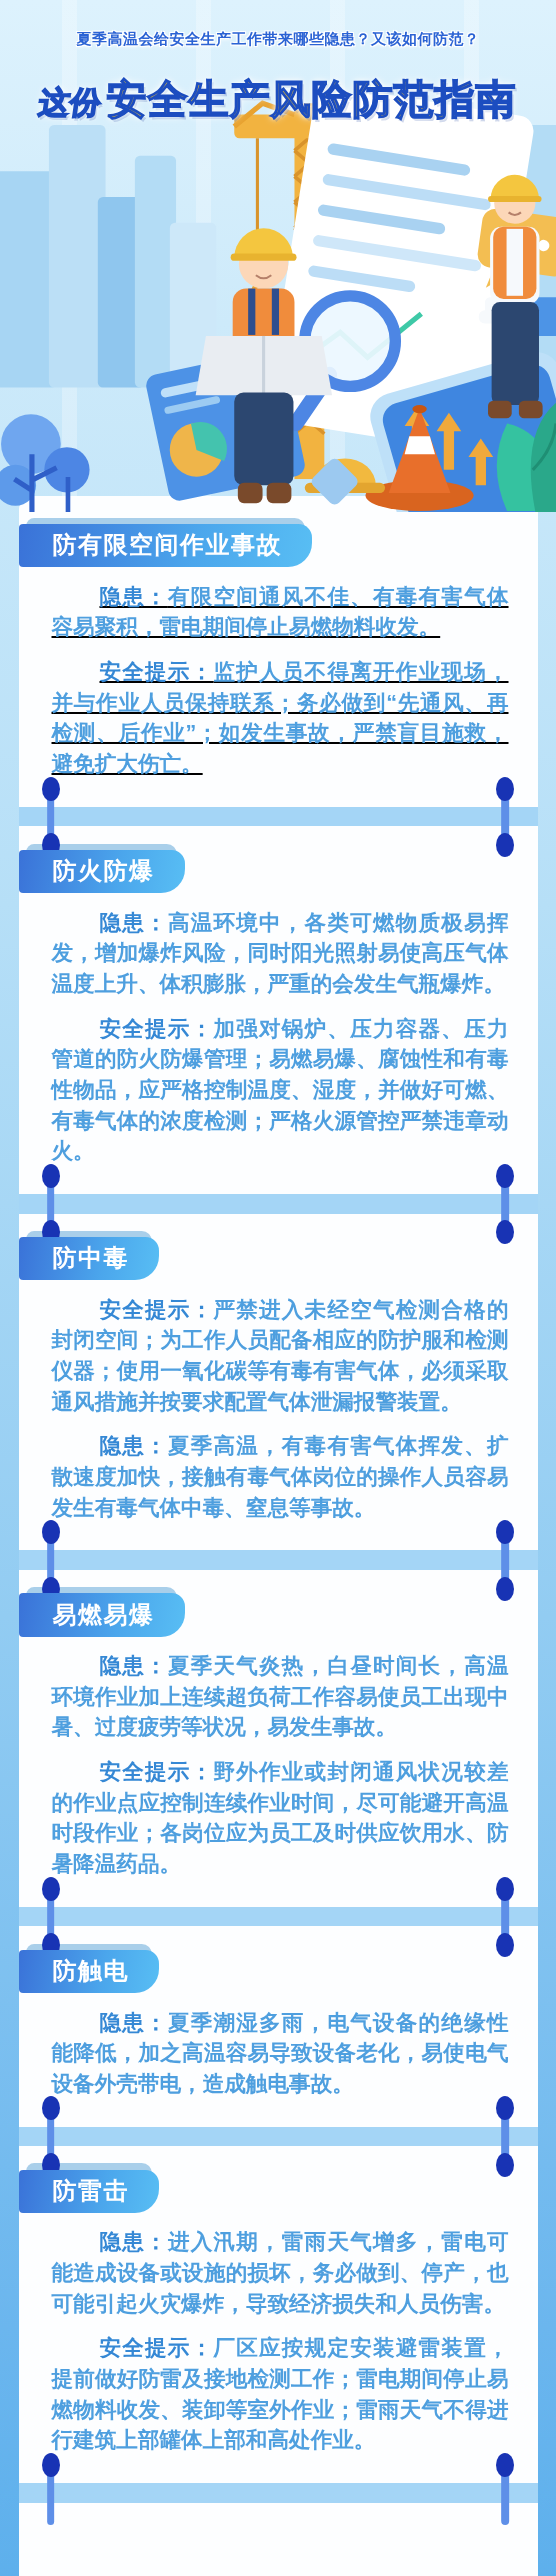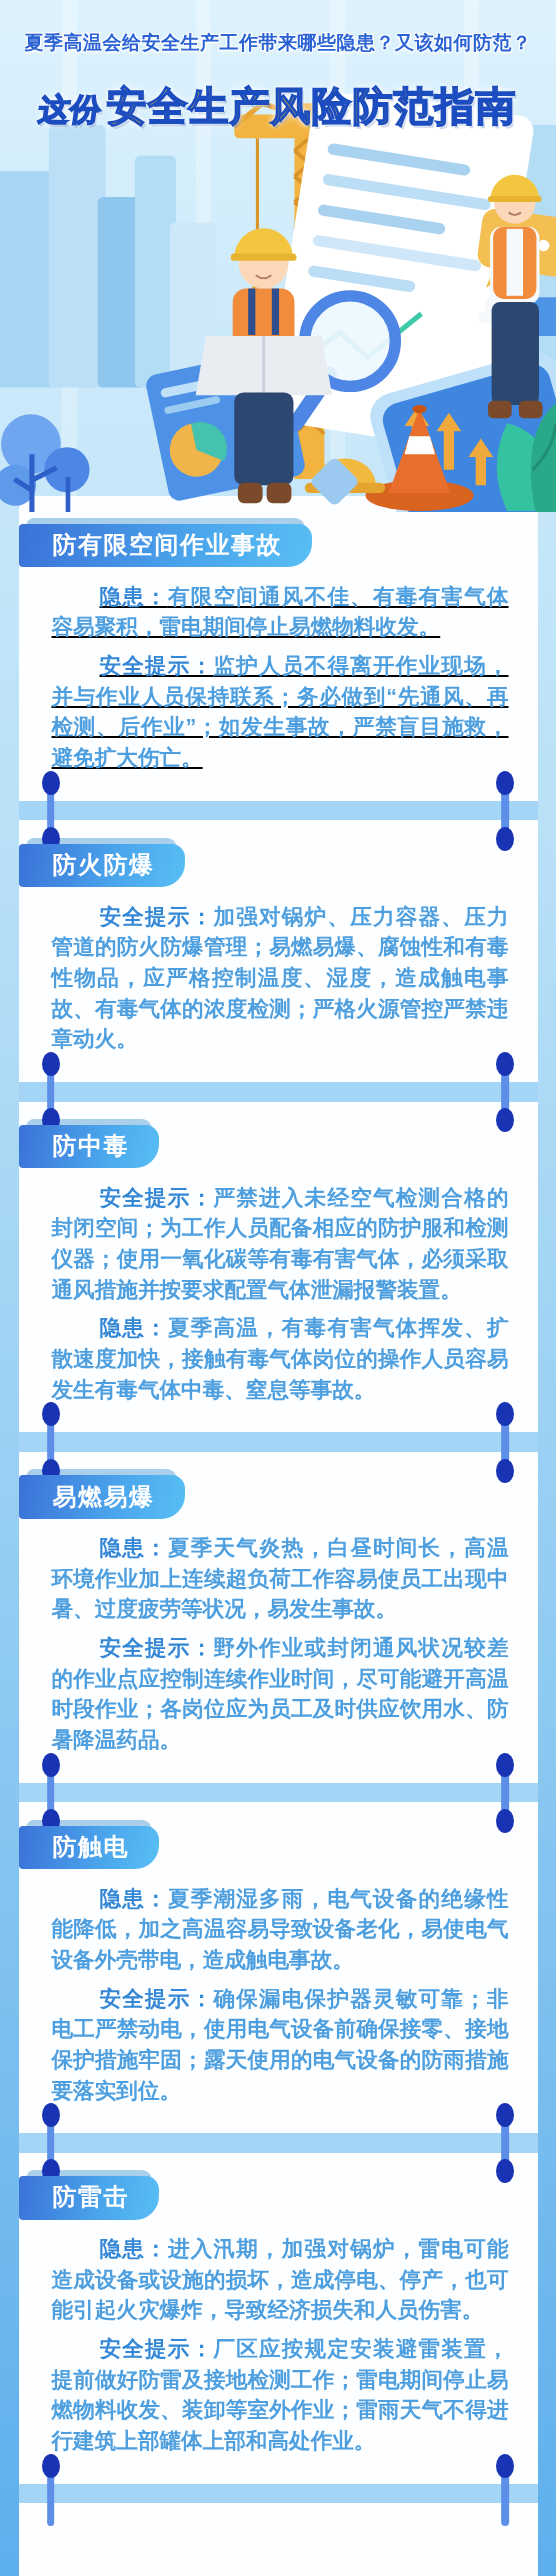--- a/index.html
+++ b/index.html
@@ -4,21 +4,21 @@
 <style>
   html,body{margin:0;padding:0;background:#e8f4fb;}
   *{box-sizing:border-box;font-family:"Liberation Sans","DejaVu Sans",sans-serif;}
   .page{position:relative;width:556px;height:3233px;margin:0 auto;overflow:hidden;
         background:linear-gradient(180deg,#DDF2FD 0%,#CDEAFA 10%,#B6DFF7 28%,#92CCF2 50%,#6BB6EE 72%,#4FA9EA 88%,#47A5E9 100%);}
   
   .page::before{content:"";position:absolute;inset:0 0 auto 0;height:515px;z-index:0;
         background:repeating-linear-gradient(90deg,rgba(255,255,255,0) 0 62px,rgba(255,255,255,.28) 62px 77px,rgba(255,255,255,0) 77px 134px);}
   
   .hdr{position:absolute;top:0;left:0;right:0;z-index:4;text-align:center;}
-  .hdr-line1{margin-top:30px;font-size:19px;font-weight:900;color:#2B63D4;letter-spacing:0.5px;
+  .hdr-line1{margin-top:30px;font-size:15px;font-weight:900;color:#2B63D4;letter-spacing:0.5px;
         text-shadow:1px 1px 0 #fff,-1px 1px 0 #fff,1px -1px 0 #fff,-1px -1px 0 #fff,0 1.5px 3.1px rgba(255,255,255,.8);}
   .hdr-line2{margin-top:23px;display:flex;justify-content:center;align-items:baseline;gap:5.2px;}
   .gold{color:#F9C520;-webkit-text-stroke:1.5px #1C4DC0;
         text-shadow:0 0 5.2px #fff,0 0 8.2px #fff,2.1px 3.1px 0 rgba(23,64,160,.25);}
   .g-pre{font-size:31px;font-weight:900;transform:skewX(-8deg);}
   .g-main{font-size:40px;font-weight:900;letter-spacing:1px;text-align:center;}
   .g-suf{font-size:32px;font-weight:900;}
   
   .illu{position:absolute;top:94px;left:0;width:556px;height:418px;z-index:2;}
   
@@ -28,21 +28,21 @@
   .sec:first-child{padding-top:28px;text-decoration:underline;}
   .pill{position:relative;display:inline-block;max-width:92%;
         padding:5.2px 30px 6.2px 34px;margin-bottom:14.4px;
         background:linear-gradient(100deg,#3A72D8 0%,#4BA6EC 60%,#58BEF4 100%);
         border-radius:4.1px 13.4px 24px 4.1px;}
   .pill::before{content:"";position:absolute;z-index:-1;top:-6.2px;left:7.2px;right:7.2px;height:15.5px;
         background:#A9CFEA;border-radius:8.2px 10.3px 0 0;}
   .pill-text{font-size:24px;font-weight:bold;color:#fff;letter-spacing:1.5px;white-space:nowrap;}
   .body{margin:0 29px 0 33px;font-size:21.6px;line-height:1.42;font-weight:bold;color:#4E9FDF;
         text-align:justify;}
-  .body + .body{margin-top:8px;}
+  .body + .body{margin-top:14px;}
   .label{color:#3588D5;font-weight:bold;padding-left:48px;}
   
   .sep{position:relative;height:67px;}
   .stripe{position:absolute;left:-18.5px;width:556px;top:24px;height:19.6px;
         background:rgba(125,195,242,.7);}
   .pin{position:absolute;top:-6.2px;bottom:-7.2px;width:18.5px;}
   .pin-l{left:23px;} .pin-r{right:23px;}
   .pin::before{content:"";position:absolute;left:50%;transform:translateX(-50%);
         top:8.2px;bottom:8.2px;width:7.7px;background:#5E8FE8;border-radius:4.1px;}
   .dot{position:absolute;left:50%;transform:translateX(-50%);width:18px;height:24px;
@@ -205,21 +205,22 @@
     <span class="pin pin-r">
       <i class="dot dt"></i>
           <i class="dot db"></i>
     </span>
   </div>
 
   <section class="sec">
     <div class="pill">
       <span class="pill-text">防火防爆</span>
     </div>
-    <p class="body"><b class="label">安全提示：</b><span>加强对锅炉、压力容器、压力管道的防火防爆管理；易燃易爆、腐蚀性和有毒性物品，应严格控制温度、湿度，造成触电事故、有毒气体的浓度检测；严格火源管控严禁违章动火。</span></p>
+    <p class="body"><b class="label">隐患：</b><span>高温环境中，各类可燃物质极易挥发，增加爆炸风险，同时阳光照射易使高压气体温度上升、体积膨胀，严重的会发生气瓶爆炸。</span></p>
+    <p class="body"><b class="label">安全提示：</b><span>加强对锅炉、压力容器、压力管道的防火防爆管理；易燃易爆、腐蚀性和有毒性物品，应严格控制温度、湿度，并做好可燃、有毒气体的浓度检测；严格火源管控严禁违章动火。</span></p>
   </section>
 
   <div class="sep">
     <span class="stripe"></span>
     <span class="pin pin-l">
       <i class="dot dt"></i>
           <i class="dot db"></i>
     </span>
     <span class="pin pin-r">
       <i class="dot dt"></i>
@@ -265,40 +266,39 @@
       <i class="dot dt"></i>
           <i class="dot db"></i>
     </span>
   </div>
 
   <section class="sec">
     <div class="pill">
       <span class="pill-text">防触电</span>
     </div>
     <p class="body"><b class="label">隐患：</b><span>夏季潮湿多雨，电气设备的绝缘性能降低，加之高温容易导致设备老化，易使电气设备外壳带电，造成触电事故。</span></p>
-    <p class="body"><b class="label">安全提示：</b><span>确保漏电保护器灵敏可靠；非电工严禁动电，使用电气设备前确保接零、接地保护措施牢固；露天使用的电气设备的防雨措施要落实到位。</span></p>
   </section>
 
   <div class="sep">
     <span class="stripe"></span>
     <span class="pin pin-l">
       <i class="dot dt"></i>
           <i class="dot db"></i>
     </span>
     <span class="pin pin-r">
       <i class="dot dt"></i>
           <i class="dot db"></i>
     </span>
   </div>
 
   <section class="sec">
     <div class="pill">
       <span class="pill-text">防雷击</span>
     </div>
-    <p class="body"><b class="label">隐患：</b><span>进入汛期，加强对锅炉，雷电可能造成设备或设施的损坏，造成停电、停产，也可能引起火灾爆炸，导致经济损失和人员伤害。</span></p>
+    <p class="body"><b class="label">隐患：</b><span>进入汛期，雷雨天气增多，雷电可能造成设备或设施的损坏，务必做到、停产，也可能引起火灾爆炸，导致经济损失和人员伤害。</span></p>
     <p class="body"><b class="label">安全提示：</b><span>厂区应按规定安装避雷装置，提前做好防雷及接地检测工作；雷电期间停止易燃物料收发、装卸等室外作业；雷雨天气不得进行建筑上部罐体上部和高处作业。</span></p>
   </section>
 
   <div class="sep">
     <span class="stripe"></span>
     <span class="pin pin-l">
       <i class="dot dt"></i>
     </span>
     <span class="pin pin-r">
       <i class="dot dt"></i>

